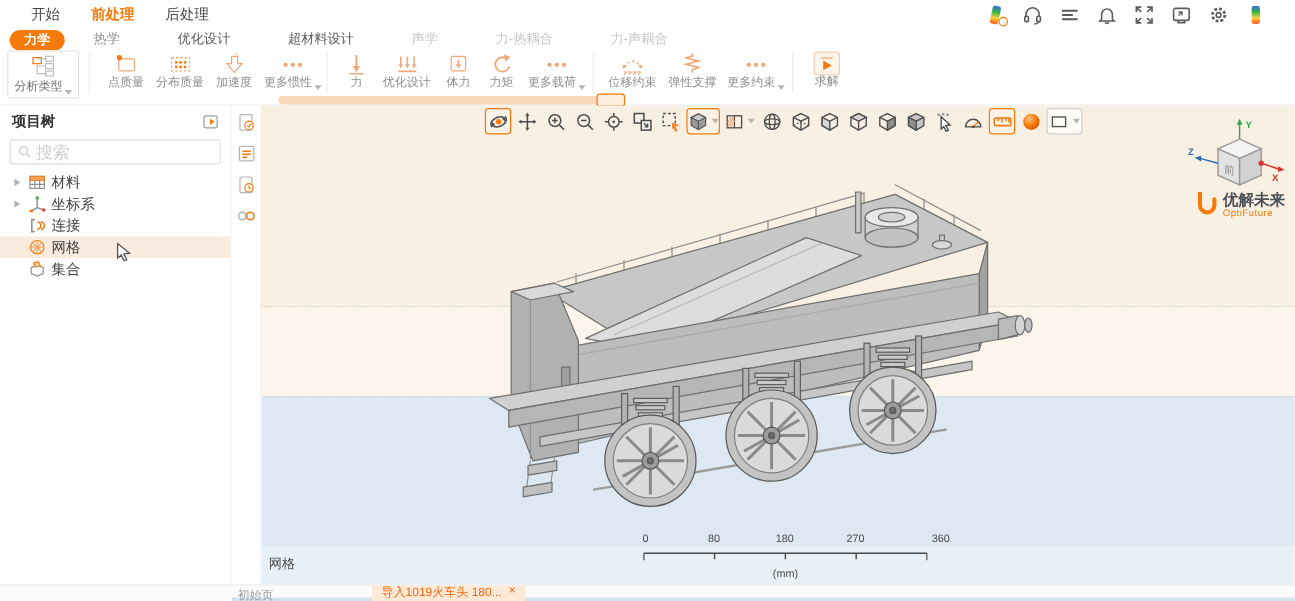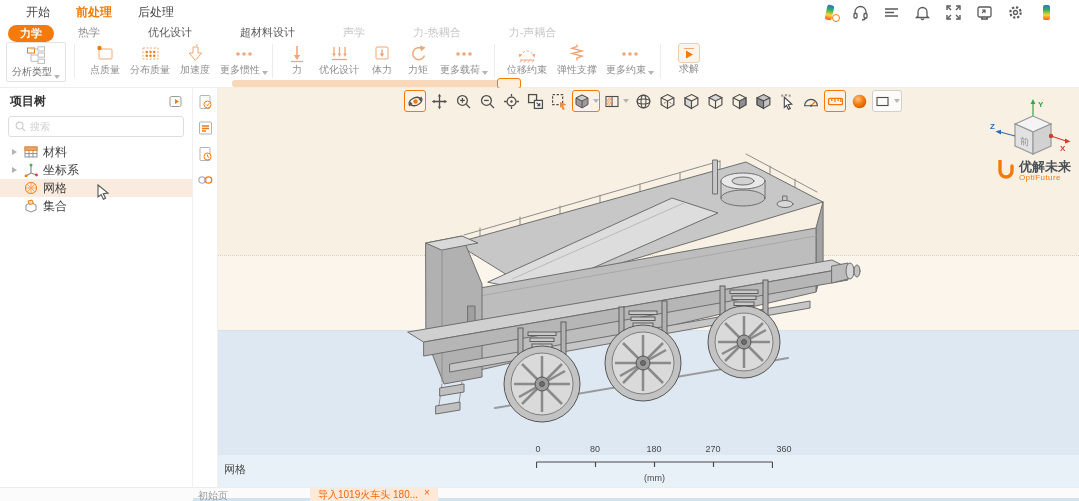--- a/index.html
+++ b/index.html
@@ -36,21 +36,21 @@
   .peach-cap{position:absolute;left:497px;top:36px;width:24px;height:11px;border:1px solid #f57a0a;border-radius:3px;background:#fdeedd}
 
   
   .main{position:absolute;top:88px;left:0;width:1079px;height:399px}
 
   
   .sidebar{position:absolute;left:0;top:0;width:193px;height:399px;background:#fff;border-right:1px solid #f0f0f0}
   .sb-header{height:26px;display:flex;align-items:center;padding:0 10px;justify-content:space-between}
   .sb-title{font-size:12px;font-weight:bold;color:#333}
   .sb-search{margin:2px 8px 6px;height:21px;border:1px solid #ddd;border-radius:3px;display:flex;align-items:center;padding:0 6px;gap:4px}
-  .sb-search input{border:none;outline:none;width:130px;font-size:10px;color:#666;background:transparent}
+  .sb-search input{border:none;outline:none;width:130px;font-size:14px;color:#666;background:transparent}
   .sb-search input::placeholder{color:#cfcfcf}
   .tree-row{height:18px;display:flex;align-items:center;padding-left:12px;font-size:12px;color:#3f3f3f;position:relative}
   .tree-row.selected{background:#f9ecdf}
   .tw{width:10px;display:flex;align-items:center}
   .tri{width:0;height:0;border-top:3.5px solid transparent;border-bottom:3.5px solid transparent;border-left:5px solid #b3b3b3}
   .ticon{width:15px;height:14px;margin:0 5px 0 1px;display:flex;align-items:center;justify-content:center}
   .cursor-abs{position:absolute;left:97px;top:5px}
 
   
   .strip{position:absolute;left:193px;top:0;width:25px;height:399px;background:#fff;border-right:1px solid #f0f0f0}
@@ -365,20 +365,30 @@
             </span>
           <span class="ticon">
             <svg width="14" height="14" viewBox="0 0 14 14" fill="none">
                 <path d="M7,2 V10 M7,10 L2,13 M7,10 L12.5,12" stroke="#8f8f8f" stroke-width="1.2"></path>
                 <circle cx="7" cy="2" r="1.5" fill="#4caf50"></circle>
                 <circle cx="2" cy="13" r="1.4" fill="#f57a0a"></circle>
                 <circle cx="12.5" cy="12" r="1.4" fill="#e53935"></circle>
               </svg>
           </span>
           <span>坐标系</span>
+        </div>
+        <div class="tree-row">
+          <span class="tw"></span>
+          <span class="ticon">
+            <svg width="14" height="14" viewBox="0 0 14 14" fill="none">
+                <path d="M5,2 H2.5 V12 H5" stroke="#8f8f8f" stroke-width="1.3"></path>
+                <path d="M7,4 a3,3 0 0 1 0,6 M10,4 a3,3 0 0 1 0,6" stroke="#f57a0a" stroke-width="1.3"></path>
+              </svg>
+          </span>
+          <span>连接</span>
         </div>
         <div class="tree-row selected">
           <span class="tw"></span>
           <span class="ticon">
             <svg width="14" height="14" viewBox="0 0 14 14" fill="none">
                 <circle cx="7" cy="7" r="5.6" stroke="#f57a0a"></circle>
                 <path d="M1.4,7 H12.6 M7,1.4 V12.6 M3,3 L11,11 M11,3 L3,11" stroke="#f5a45c"></path>
               </svg>
           </span>
           <span>网格</span>

